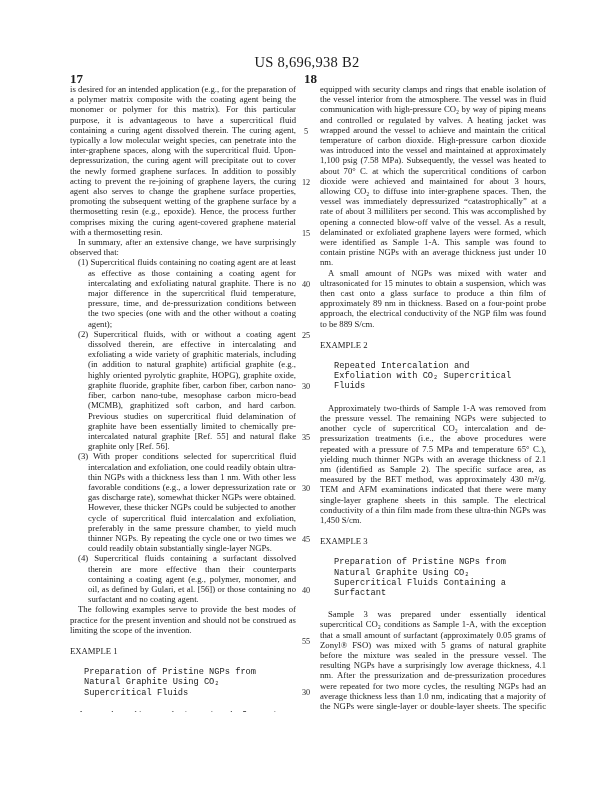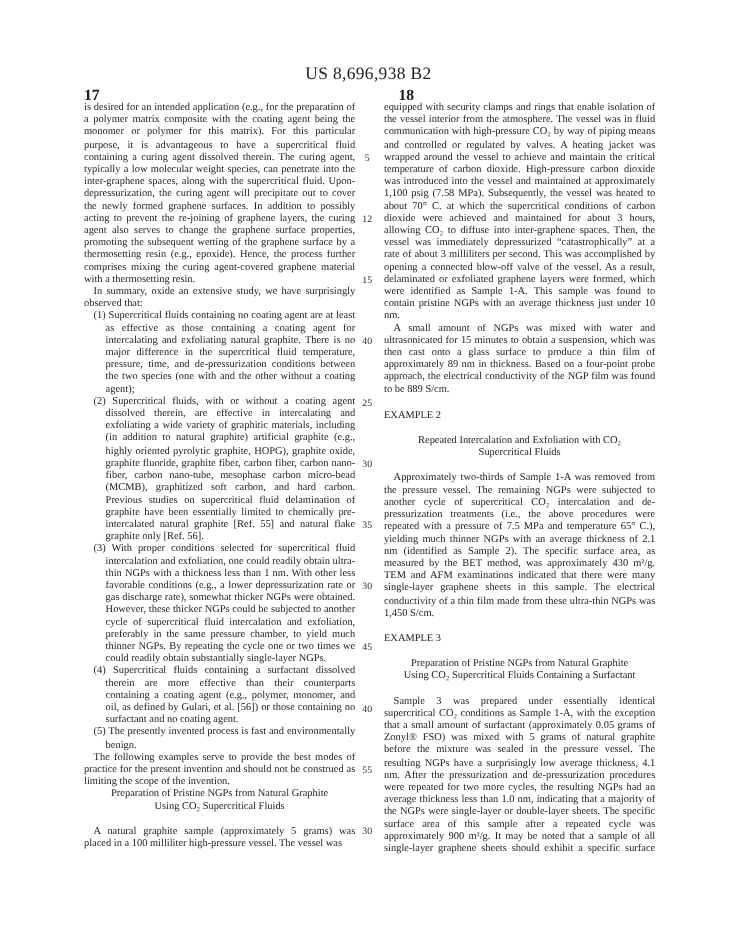--- a/index.html
+++ b/index.html
@@ -21,46 +21,47 @@
   }
   .col-number {
     position: absolute;
     top: 71px;
     width: 226px;
     text-align: left;
     font-weight: bold;
     font-size: 13px;
   }
   .col-number.left { left: 70px; }
-  .col-number.right { left: 332px; }
+  .col-number.right { left: 304px; }
   .column {
     position: absolute;
     top: 84px;
     width: 226px;
     font-size: 8.7px;
     line-height: 10.2px;
     text-align: justify;
   }
   .column.left { left: 70px; }
   .column.right { left: 320px; }
   .para { text-indent: 8px; }
   .para.no-indent { text-indent: 0; }
   .list-item { padding-left: 18px; text-indent: -10px; }
   .example-heading {
     text-align: left;
     text-indent: 0;
     margin-top: 11px;
     margin-bottom: 11px;
   }
   .example-subheading {
-    text-align: center;
+    text-align: left;
     text-indent: 0;
     margin-top: 0;
     margin-bottom: 11px;
     padding: 0 14px;
+    font-family: Liberation Mono, monospace;
   }
   .line-number {
     position: absolute;
     left: 296px;
     width: 20px;
     text-align: center;
     font-size: 8.2px;
     color: #2a2a2a;
   }
 </style>
@@ -83,27 +84,27 @@
   <span class="line-number" style="top:433px">35</span>
   <span class="line-number" style="top:484px">30</span>
   <span class="line-number" style="top:535px">45</span>
   <span class="line-number" style="top:586px">40</span>
   <span class="line-number" style="top:637px">55</span>
   <span class="line-number" style="top:688px">30</span>
   <span class="line-number" style="top:739px">65</span>
 
   <div class="column left">
     <div class="para no-indent">is desired for an intended application (e.g., for the preparation of a polymer matrix composite with the coating agent being the monomer or polymer for this matrix). For this particular purpose, it is advantageous to have a supercritical fluid containing a curing agent dissolved therein. The curing agent, typically a low molecular weight species, can penetrate into the inter-graphene spaces, along with the supercritical fluid. Upon-depressurization, the curing agent will precipitate out to cover the newly formed graphene surfaces. In addition to possibly acting to prevent the re-joining of graphene layers, the curing agent also serves to change the graphene surface properties, promoting the subsequent wetting of the graphene surface by a thermosetting resin (e.g., epoxide). Hence, the process further comprises mixing the curing agent-covered graphene material with a thermosetting resin.</div>
-    <div class="para">In summary, oxide an extensive study, we have surprisingly observed that:</div>
+    <div class="para">In summary, after an extensive change, we have surprisingly observed that:</div>
     <div class="list-item">(1) Supercritical fluids containing no coating agent are at least as effective as those containing a coating agent for intercalating and exfoliating natural graphite. There is no major difference in the supercritical fluid temperature, pressure, time, and de-pressurization conditions between the two species (one with and the other without a coating agent);</div>
     <div class="list-item">(2) Supercritical fluids, with or without a coating agent dissolved therein, are effective in intercalating and exfoliating a wide variety of graphitic materials, including (in addition to natural graphite) artificial graphite (e.g., highly oriented pyrolytic graphite, HOPG), graphite oxide, graphite fluoride, graphite fiber, carbon fiber, carbon nano-fiber, carbon nano-tube, mesophase carbon micro-bead (MCMB), graphitized soft carbon, and hard carbon. Previous studies on supercritical fluid delamination of graphite have been essentially limited to chemically pre-intercalated natural graphite [Ref. 55] and natural flake graphite only [Ref. 56].</div>
     <div class="list-item">(3) With proper conditions selected for supercritical fluid intercalation and exfoliation, one could readily obtain ultra-thin NGPs with a thickness less than 1 nm. With other less favorable conditions (e.g., a lower depressurization rate or gas discharge rate), somewhat thicker NGPs were obtained. However, these thicker NGPs could be subjected to another cycle of supercritical fluid intercalation and exfoliation, preferably in the same pressure chamber, to yield much thinner NGPs. By repeating the cycle one or two times we could readily obtain substantially single-layer NGPs.</div>
     <div class="list-item">(4) Supercritical fluids containing a surfactant dissolved therein are more effective than their counterparts containing a coating agent (e.g., polymer, monomer, and oil, as defined by Gulari, et al. [56]) or those containing no surfactant and no coating agent.</div>
-    <div class="list-item">(5) The presently invented process is fast and environmentally benign.</div>
     <div class="para">The following examples serve to provide the best modes of practice for the present invention and should not be construed as limiting the scope of the invention.</div>
+    <div class="example-heading">EXAMPLE 1</div>
     <div class="example-subheading">Preparation of Pristine NGPs from Natural Graphite Using CO₂ Supercritical Fluids</div>
     <div class="para">A natural graphite sample (approximately 5 grams) was placed in a 100 milliliter high-pressure vessel. The vessel was</div>
   </div>
 
   <div class="column right">
     <div class="para no-indent">equipped with security clamps and rings that enable isolation of the vessel interior from the atmosphere. The vessel was in fluid communication with high-pressure CO₂ by way of piping means and controlled or regulated by valves. A heating jacket was wrapped around the vessel to achieve and maintain the critical temperature of carbon dioxide. High-pressure carbon dioxide was introduced into the vessel and maintained at approximately 1,100 psig (7.58 MPa). Subsequently, the vessel was heated to about 70° C. at which the supercritical conditions of carbon dioxide were achieved and maintained for about 3 hours, allowing CO₂ to diffuse into inter-graphene spaces. Then, the vessel was immediately depressurized “catastrophically” at a rate of about 3 milliliters per second. This was accomplished by opening a connected blow-off valve of the vessel. As a result, delaminated or exfoliated graphene layers were formed, which were identified as Sample 1-A. This sample was found to contain pristine NGPs with an average thickness just under 10 nm.</div>
     <div class="para">A small amount of NGPs was mixed with water and ultrasonicated for 15 minutes to obtain a suspension, which was then cast onto a glass surface to produce a thin film of approximately 89 nm in thickness. Based on a four-point probe approach, the electrical conductivity of the NGP film was found to be 889 S/cm.</div>
     <div class="example-heading">EXAMPLE 2</div>
     <div class="example-subheading">Repeated Intercalation and Exfoliation with CO₂ Supercritical Fluids</div>
     <div class="para">Approximately two-thirds of Sample 1-A was removed from the pressure vessel. The remaining NGPs were subjected to another cycle of supercritical CO₂ intercalation and de-pressurization treatments (i.e., the above procedures were repeated with a pressure of 7.5 MPa and temperature 65° C.), yielding much thinner NGPs with an average thickness of 2.1 nm (identified as Sample 2). The specific surface area, as measured by the BET method, was approximately 430 m²/g. TEM and AFM examinations indicated that there were many single-layer graphene sheets in this sample. The electrical conductivity of a thin film made from these ultra-thin NGPs was 1,450 S/cm.</div>

